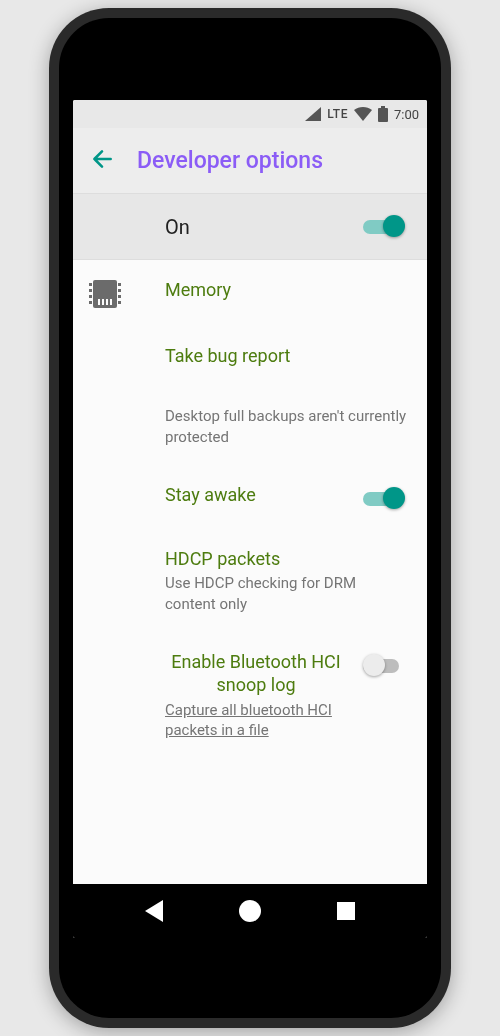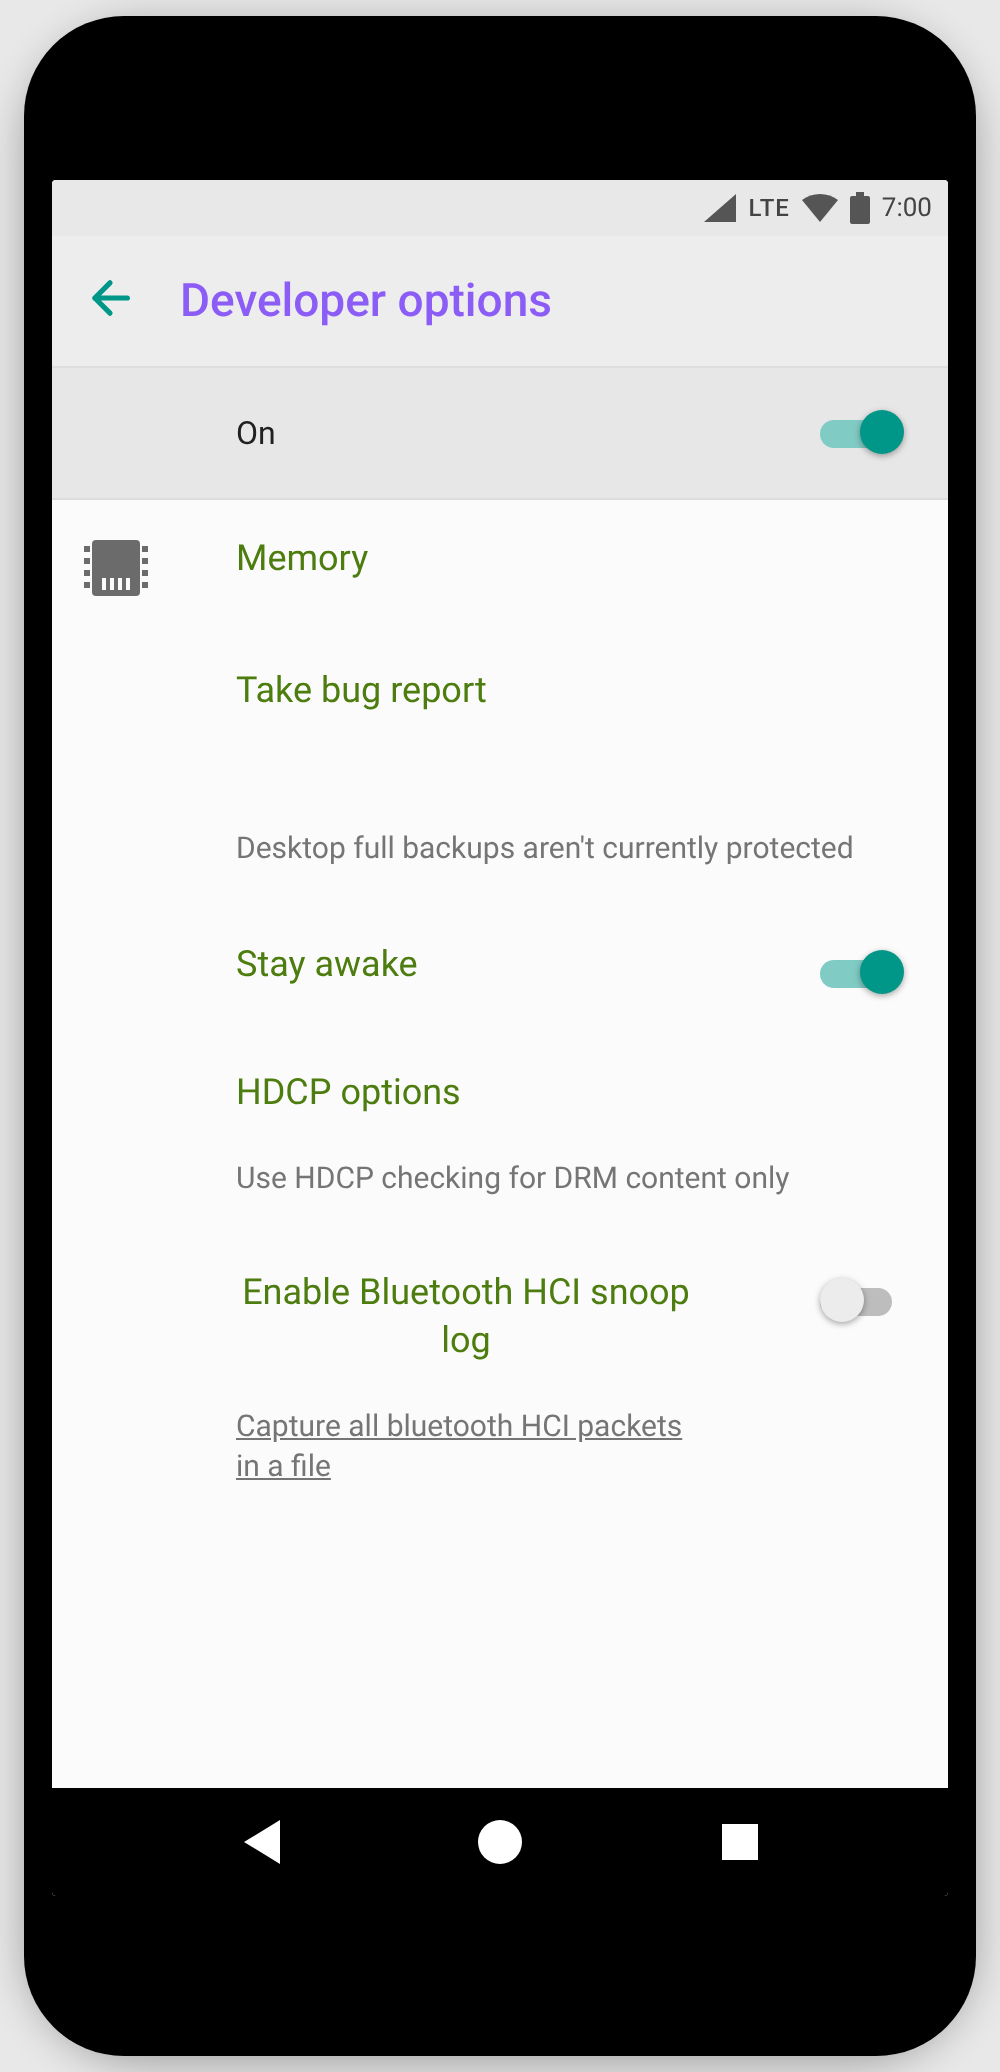--- a/index.html
+++ b/index.html
@@ -1,22 +1,22 @@
 <!DOCTYPE html>
 <html><head>
 <meta charset="utf-8">
 <style>
   * { box-sizing: border-box; margin: 0; padding: 0; }
   html, body { width: 500px; height: 1036px; font-family: Roboto, "Helvetica Neue", Arial, sans-serif; }
   body { background: #e8e8e8; display: flex; align-items: center; justify-content: center; }
 
   
   .phone {
-    width: 476px; height: 1020px; background: #2a2a2a; border-radius: 60px;
-    box-shadow: 0 4px 20px rgba(0,0,0,0.3);
+    width: 402px; height: 1020px; background: #2a2a2a; border-radius: 60px;
+    padding: 10px; box-shadow: 0 4px 20px rgba(0,0,0,0.3);
     position: relative;
   }
   .phone-inner {
     width: 100%; height: 100%; background: #000; border-radius: 50px;
     padding: 82px 14px 80px 14px; position: relative;
   }
   .earpiece {
     position: absolute; top: 30px; left: 50%; transform: translateX(-50%);
     width: 110px; height: 8px; background: #444; border-radius: 4px;
   }
@@ -49,32 +49,32 @@
   }
   .back-arrow { color: #009688; }
   .appbar-title { color: #8b5cf6; font-size: 23px; font-weight: 500; }
 
   
   .master-row {
     height: 66px; background: #e7e7e7; display: flex; align-items: center;
     padding-left: 92px; padding-right: 20px; border-bottom: 1px solid #ddd;
     justify-content: space-between;
   }
-  .master-label { font-size: 16px; color: #212121; font-weight: 400; }
+  .master-label { font-size: 20px; color: #212121; font-weight: 400; }
 
   
   .list { flex: 1; background: #fbfbfb; overflow: hidden; }
   .row {
     display: flex; align-items: flex-start; padding: 18px 20px 18px 20px;
     gap: 16px;
   }
   .row .leading { width: 56px; display: flex; justify-content: flex-start; padding-top: 2px; }
   .row .content { flex: 1; min-width: 0; }
   .row .title { font-size: 18px; color: #4d7c0f; line-height: 1.3; }
-  .row .sub { font-size: 15px; color: #757575; line-height: 1.35; margin-top: 21px; }
+  .row .sub { font-size: 15px; color: #757575; line-height: 1.35; margin-top: 3px; }
   .row .trailing { display: flex; align-items: center; padding-top: 4px; }
   .indent-pad { width: 56px; flex: 0 0 56px; }
 
   .row.tight .content .title { max-width: 230px; text-align: center; }
   .row.tight .content .sub { max-width: 230px; text-decoration: underline; }
 
   
   .switch { position: relative; width: 44px; height: 24px; cursor: pointer; }
   .switch .track {
     position: absolute; top: 5px; left: 0; width: 36px; height: 14px;
@@ -221,21 +221,21 @@
             <div class="switch on">
               <div class="track"></div>
                 <div class="thumb"></div>
             </div>
           </div>
         </div>
 
         <div class="row">
           <div class="indent-pad"></div>
           <div class="content">
-            <div class="title">HDCP options</div>
+            <div class="title">HDCP packets</div>
             <div class="sub">Use HDCP checking for DRM content only</div>
           </div>
         </div>
 
         <div class="row tight">
           <div class="indent-pad"></div>
           <div class="content">
             <div class="title">Enable Bluetooth HCI snoop log</div>
             <div class="sub">Capture all bluetooth HCI packets in a file</div>
           </div>

